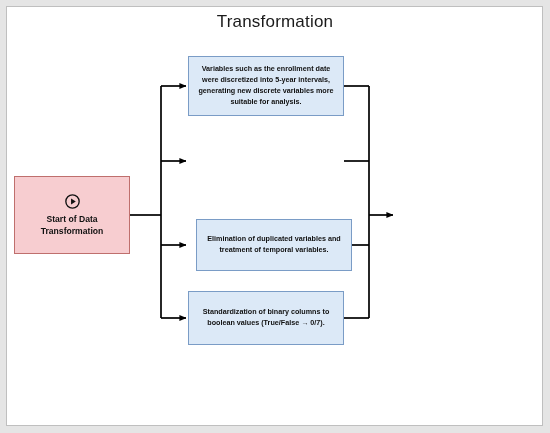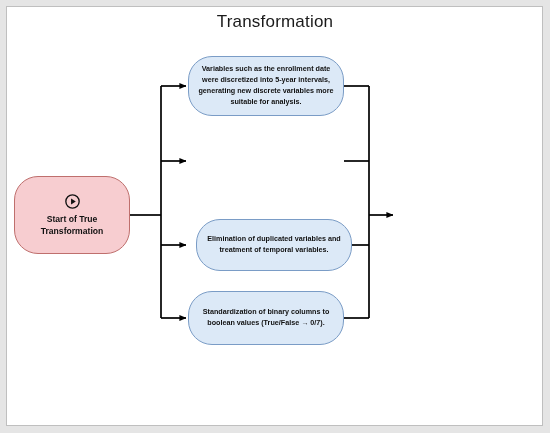--- a/index.html
+++ b/index.html
@@ -44,21 +44,20 @@
   .node {
     position: absolute;
     box-sizing: border-box;
     display: flex;
     flex-direction: column;
     align-items: center;
     justify-content: center;
     text-align: center;
     font-weight: bold;
     color: #111111;
-    border-radius: 24px;
   }
   .node-terminal {
     background: #f7cdd0;
     border: 1.6px solid #bf6f6d;
     font-size: 8.6px;
     line-height: 1.42;
   }
   .node-process {
     background: #dce9f7;
     border: 1.6px solid #7a9cc6;
@@ -126,21 +125,21 @@
     </g>
   </svg>
 
   <div class="node node-terminal" id="node-start">
     <span class="node-icon">
       <svg width="17" height="17" viewBox="0 0 24 24" xmlns="http://www.w3.org/2000/svg">
         <circle cx="12" cy="12" r="9.4" fill="none" stroke="#111111" stroke-width="1.9"></circle>
         <path d="M10 7.6 L16.6 12 L10 16.4 Z" fill="#111111"></path>
       </svg>
     </span>
-    <span class="node-text">Start of True
+    <span class="node-text">Start of Data
 Transformation</span>
   </div>
 
   <div class="node node-process" id="node-p1">
     <span class="node-text">Variables such as the enrollment date were discretized into 5-year intervals, generating new discrete variables more suitable for analysis.</span>
   </div>
 
 
   <div class="node node-process" id="node-p3">
     <span class="node-text">Elimination of duplicated variables and treatment of temporal variables.</span>

